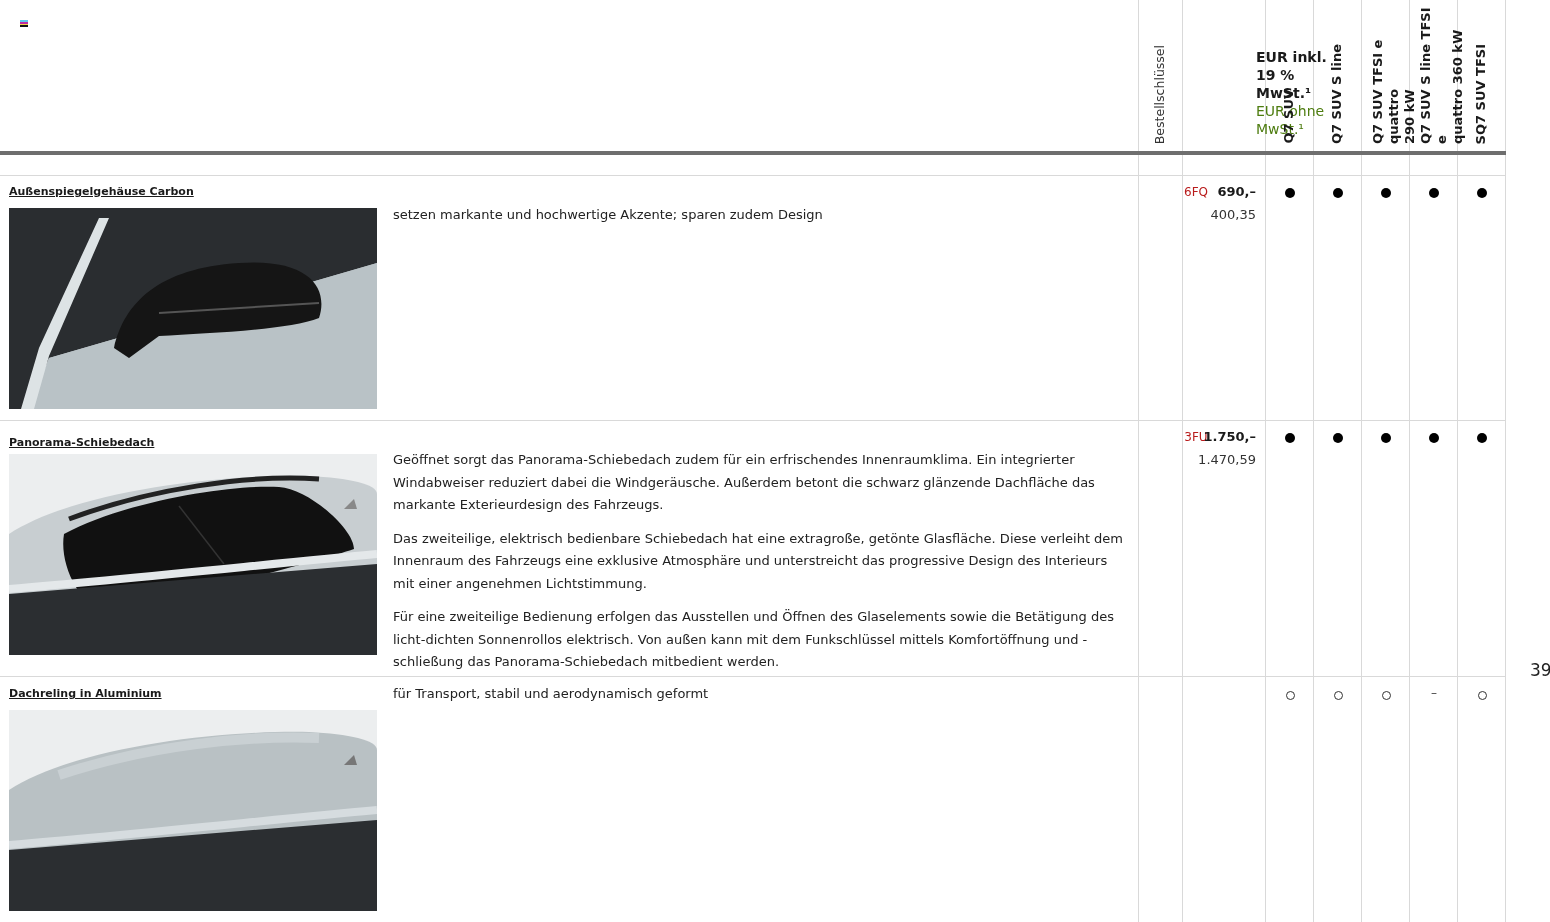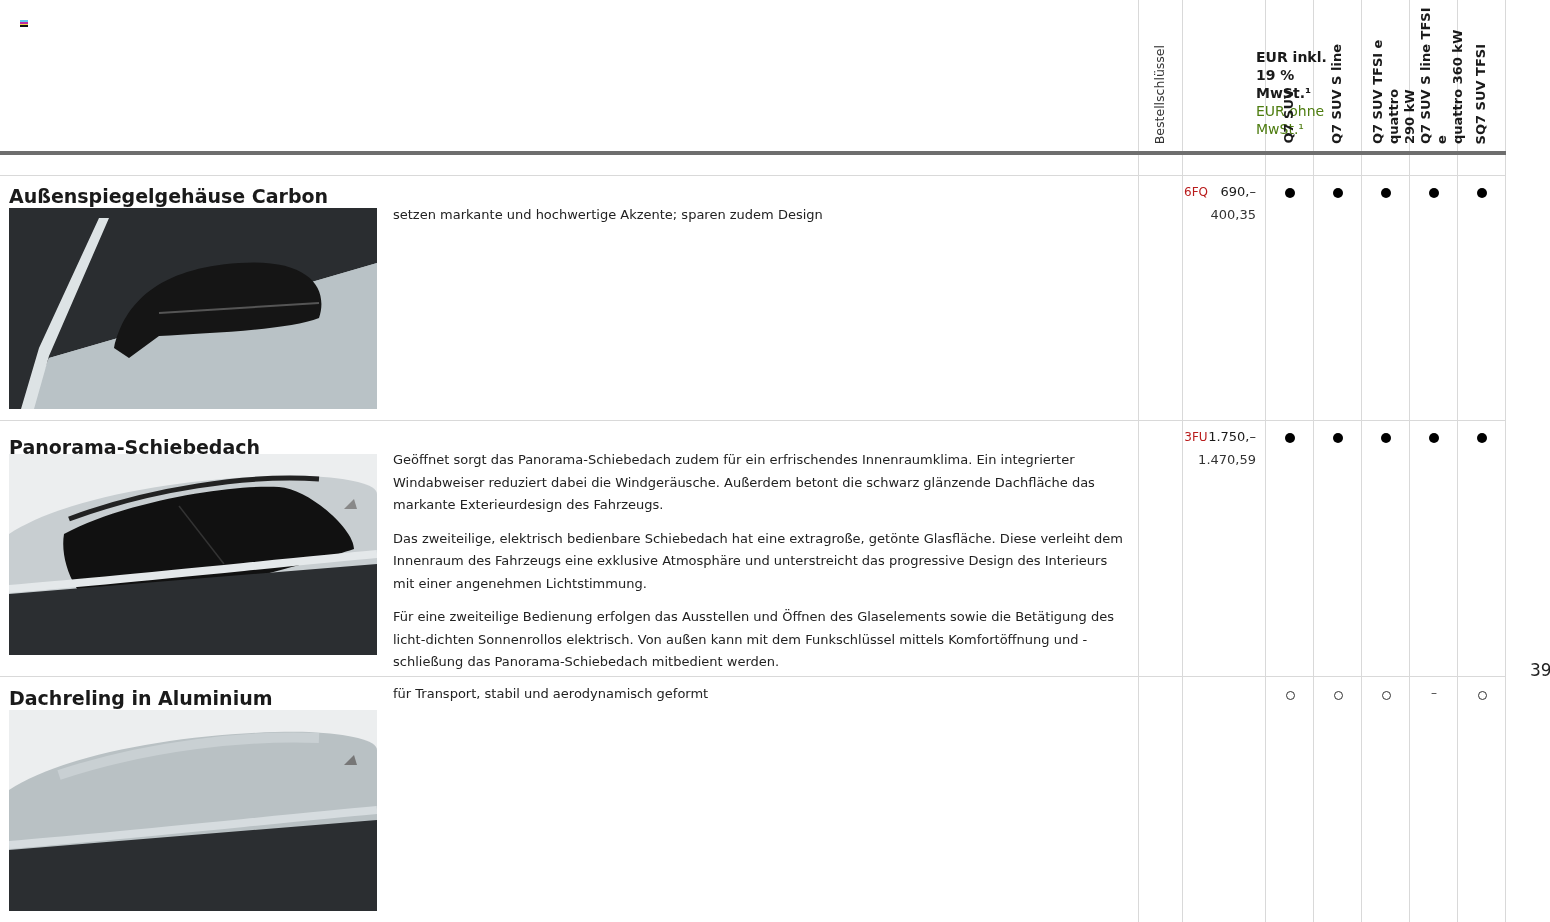--- a/index.html
+++ b/index.html
@@ -9,27 +9,27 @@
   .color-mark span { display:block; height:1.75px; }
   .vline { position:absolute; width:1px; background:#d9d9d9; }
   .hline { position:absolute; height:1px; background:#d9d9d9; left:0; width:1506px; }
   .thickbar { position:absolute; left:0; top:151px; width:1506px; height:4px; background:#6e6e6e; }
   .hdr-vert { position:absolute; bottom:778px; writing-mode:vertical-rl; transform:rotate(180deg);
               font-size:13px; font-weight:bold; line-height:16px; white-space:pre-line; text-align:left; }
   .hdr-code { font-weight:normal; font-size:12.5px; color:#333; }
   .hdr-price { position:absolute; left:1256px; top:48px; font-size:14px; line-height:18px; width:80px; }
   .hdr-price b { font-weight:bold; display:block; }
   .hdr-price span { display:block; color:#4d7c0f; }
-  .title { position:absolute; left:9px; font-size:19px; font-weight:bold; }
+  .title { position:absolute; left:9px; font-size:11px; font-weight:bold;text-decoration:underline; }
   .pic { position:absolute; left:9px; width:368px; height:201px; overflow:hidden; }
   .desc { position:absolute; left:393px; width:735px; font-size:13px; line-height:22.5px; color:#222; }
   .desc p { margin:0 0 11px 0; }
   .code { position:absolute; left:1174px; width:44px; text-align:center; font-size:12px; color:#b91c1c; }
   .price { position:absolute; left:1183px; width:73px; text-align:right; font-size:13px; line-height:22.5px; }
-  .price b { display:block; font-weight:normal; }
+  .price b { display:block; font-weight:bold; }
   .price span { display:block; color:#333; }
   .mark { position:absolute; width:48px; text-align:center; font-size:13px; }
   .dot { display:inline-block; width:10px; height:10px; border-radius:50%; background:#000; }
   .ring { display:inline-block; width:9px; height:9px; border-radius:50%; border:1.2px solid #333; box-sizing:border-box; }
   .dash { display:inline-block; font-size:12px; color:#444; }
   .pagenum { position:absolute; left:1530px; top:660px; font-size:17px; color:#222; }
 </style>
 </head>
 <body>
 

